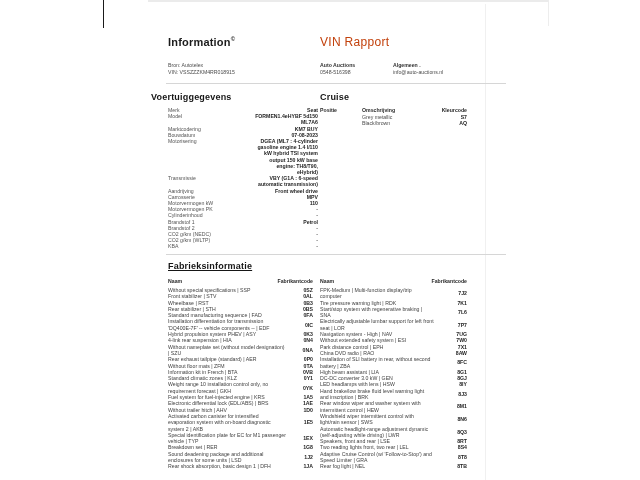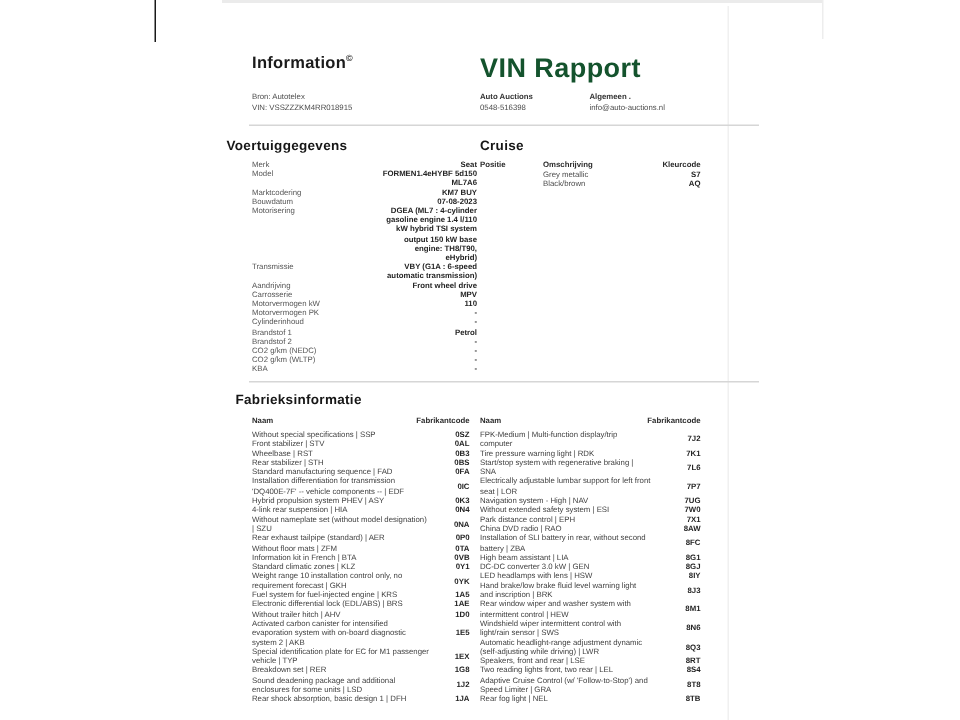--- a/index.html
+++ b/index.html
@@ -17,36 +17,36 @@
     overflow:hidden;
   }
   
   .scan-top-edge   { position:absolute; left:148px; top:0; width:400px; height:2px; background:#ebebeb; }
   .scan-left-tick  { position:absolute; left:103px; top:0; width:1px;  height:28px; background:#1a1a1a; }
   .scan-fold-line  { position:absolute; left:485px; top:4px; width:1px; height:476px; background:#f0f0f0; }
   .scan-right-edge { position:absolute; left:548px; top:0; width:1px; height:26px; background:#ededed; }
 
   .brand { position:absolute; left:168px; top:36px; font-size:11px; font-weight:bold; color:#1b1b1b; letter-spacing:.2px; }
   .brand .mark { font-size:6px; vertical-align:super; }
-  .report-title { position:absolute; left:320px; top:35px; font-size:18px; font-weight:bold; color:#14532d; letter-spacing:.3px; }
+  .report-title { position:absolute; left:320px; top:35px; font-size:12px; font-weight:normal; color:#c2410c; letter-spacing:.3px; }
 
   .small { font-size:5.2px; line-height:6.6px; color:#4d4d4d; }
   .blk-src     { position:absolute; left:168px; top:62px; }
   .blk-company { position:absolute; left:320px; top:62px; }
   .blk-contact { position:absolute; left:393px; top:62px; }
   .blk-company .b1, .blk-contact .b1 { font-weight:bold; color:#333; }
 
   .rule { position:absolute; left:166px; width:340px; height:1px; background:#d6d6d6; }
   .rule-header  { top:83px; }
   .rule-vehicle { top:254px; }
 
   .sec-title { position:absolute; font-size:9px; font-weight:bold; color:#161616; letter-spacing:.2px; }
   .t-vehicle { left:151px; top:92px; }
   .t-colors  { left:320px; top:92px; }
-  .t-factory { left:157px; top:261px; }
+  .t-factory { left:168px; top:261px;text-decoration:underline; }
 
   
   .vehicle-rows { position:absolute; left:168px; top:107px; width:150px; font-size:5.2px; line-height:6.2px; }
   .spec-row { display:flex; align-items:flex-start; }
   .spec-label { flex:0 0 72px; color:#555; }
   .spec-value { flex:1; text-align:right; font-weight:bold; color:#242424; white-space:pre-line; }
 
   
   .color-table { position:absolute; left:320px; top:107px; width:147px; font-size:5.2px; line-height:6.6px; }
   .color-row { display:flex; }

